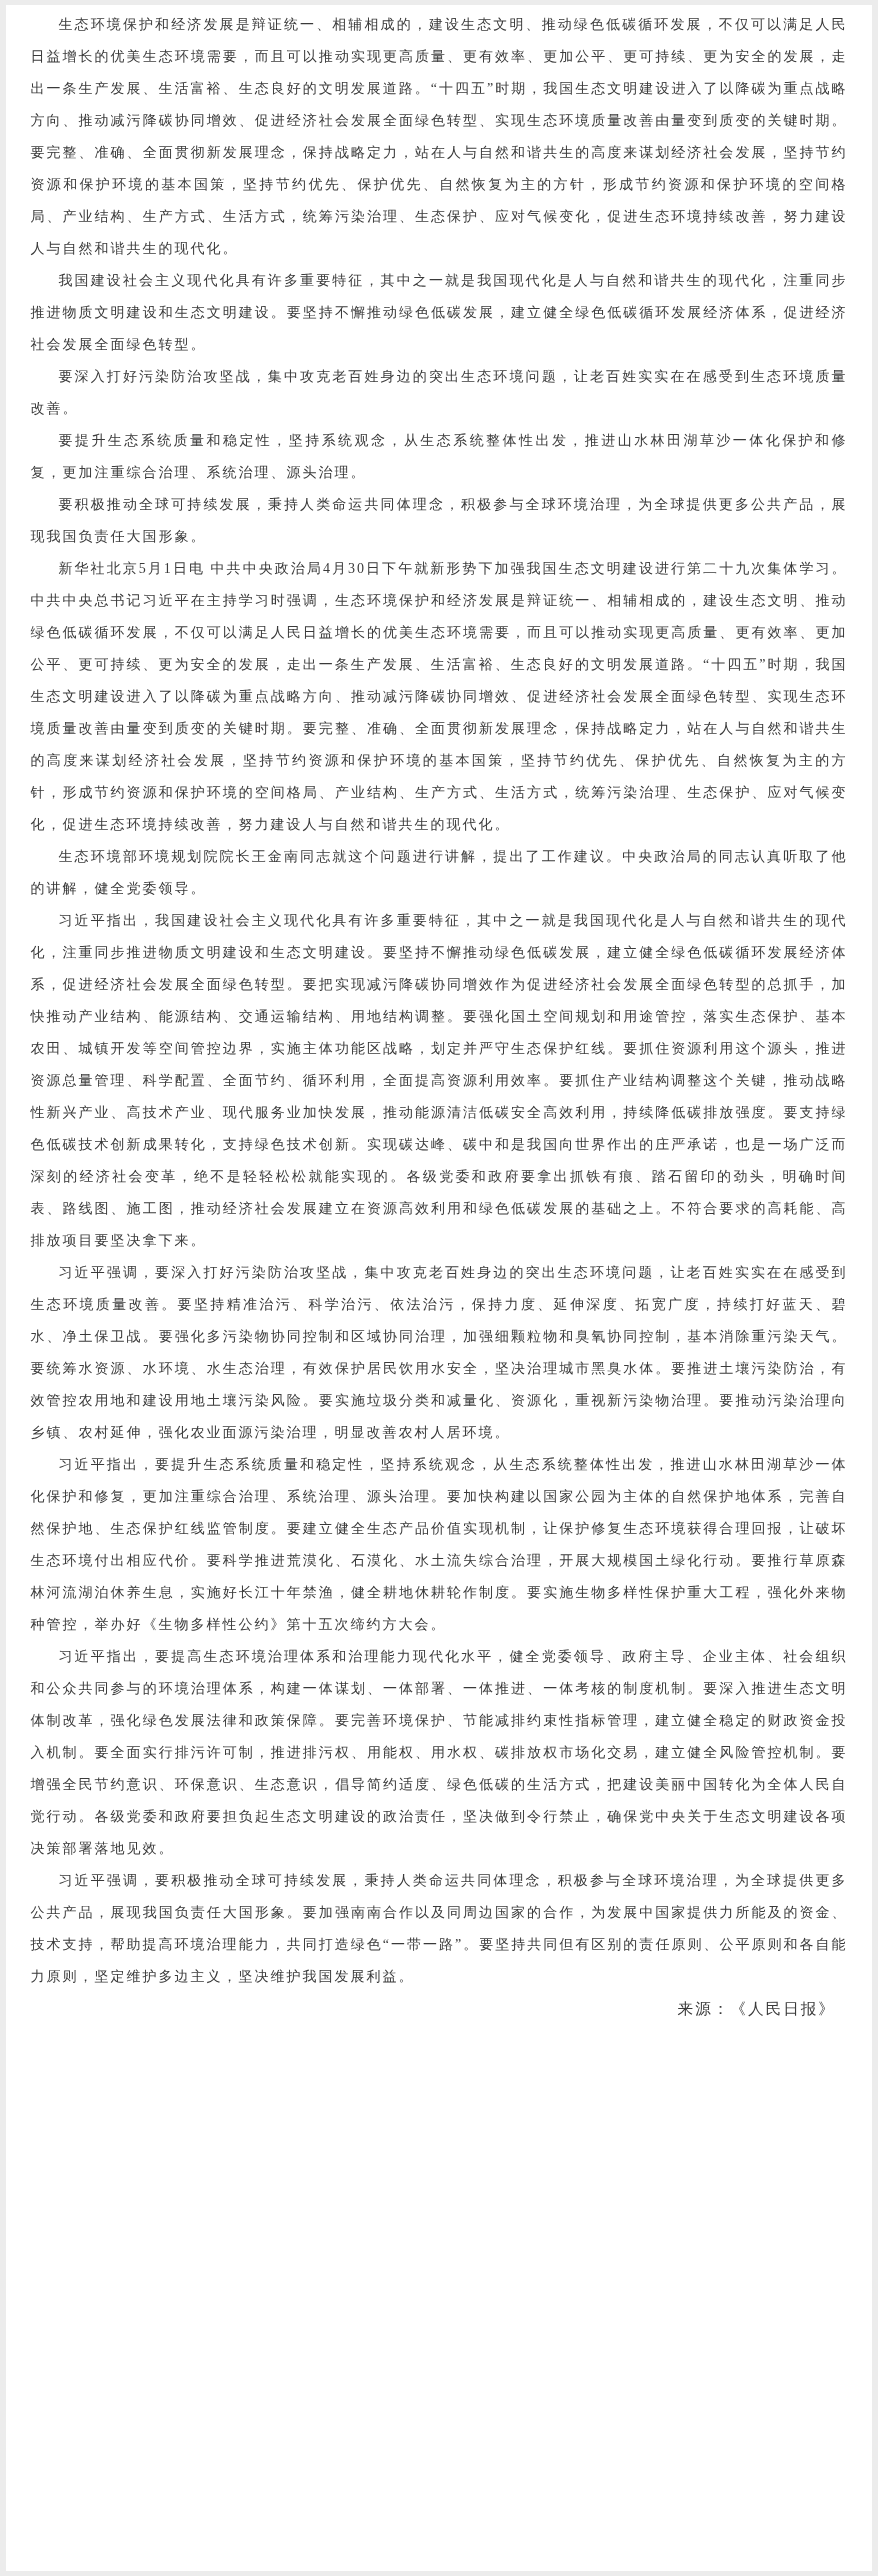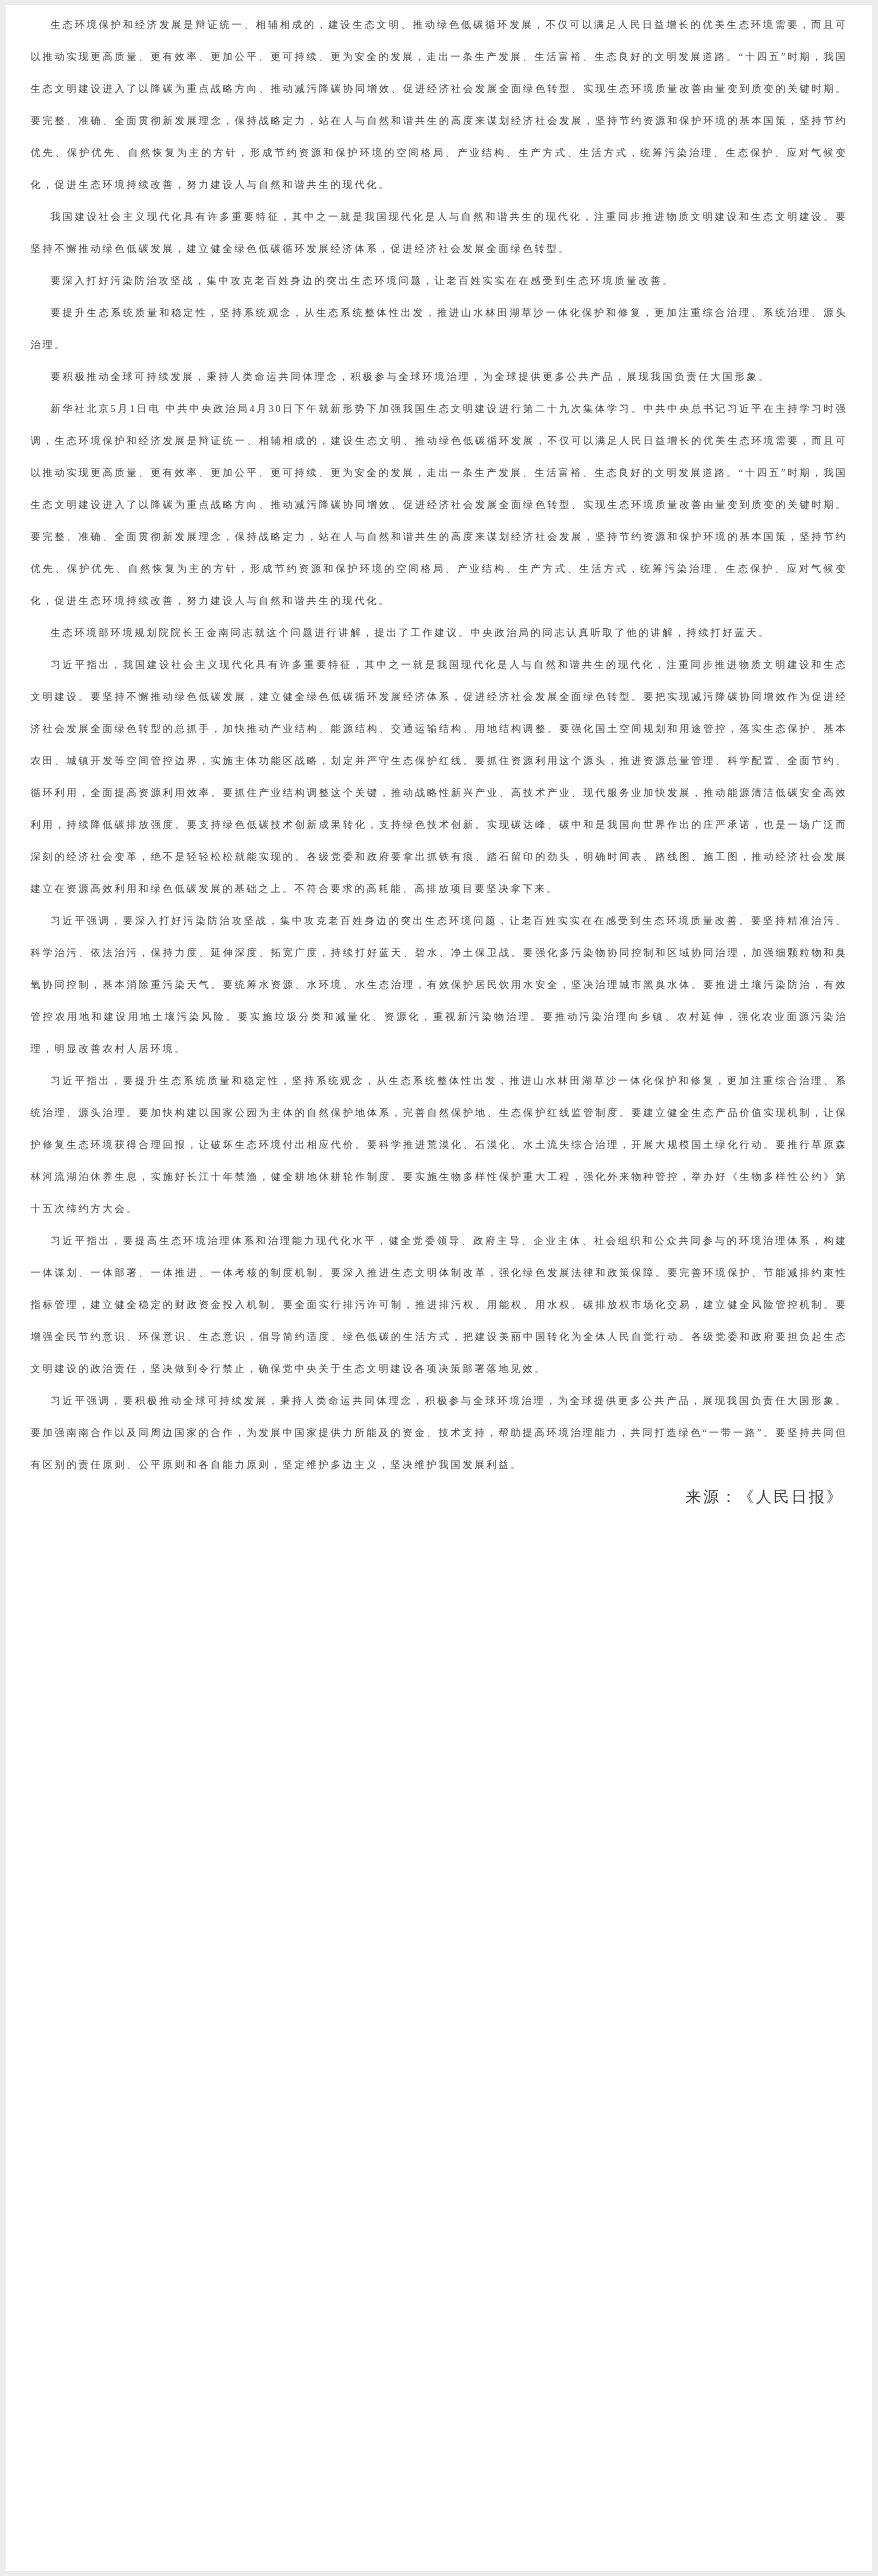--- a/index.html
+++ b/index.html
@@ -22,53 +22,53 @@
     position: absolute;
     left: 6.1px;
     top: 4.7px;
     right: 6.1px;
     bottom: 4.7px;
     background: #ffffff;
   }
   .doc {
     padding: 4.1px 24.4px 0 24.4px;
     color: #3a3a3a;
-    font-size: 10px;
+    font-size: 14px;
     line-height: 32px;
     letter-spacing: 2px;
     text-align: justify;
     text-justify: inter-ideograph;
   }
   .doc p {
     margin: 0;
     text-indent: 2em;
   }
   .source {
     margin: 0;
-    padding-right: 28px;
+    padding-right: 36px;
     color: #3a3a3a;
     font-size: 15.6px;
     line-height: 32px;
     letter-spacing: 2px;
     text-align: right;
   }
 </style>
 </head>
 <body style="background: rgb(236, 236, 236);">
 
 <div class="frame">
   <div class="sheet" style="background: rgb(255, 255, 255);">
     <article class="doc" id="paragraphs-container" style="color: rgb(58, 58, 58);">
         <p>生态环境保护和经济发展是辩证统一、相辅相成的，建设生态文明、推动绿色低碳循环发展，不仅可以满足人民日益增长的优美生态环境需要，而且可以推动实现更高质量、更有效率、更加公平、更可持续、更为安全的发展，走出一条生产发展、生活富裕、生态良好的文明发展道路。“十四五”时期，我国生态文明建设进入了以降碳为重点战略方向、推动减污降碳协同增效、促进经济社会发展全面绿色转型、实现生态环境质量改善由量变到质变的关键时期。要完整、准确、全面贯彻新发展理念，保持战略定力，站在人与自然和谐共生的高度来谋划经济社会发展，坚持节约资源和保护环境的基本国策，坚持节约优先、保护优先、自然恢复为主的方针，形成节约资源和保护环境的空间格局、产业结构、生产方式、生活方式，统筹污染治理、生态保护、应对气候变化，促进生态环境持续改善，努力建设人与自然和谐共生的现代化。</p>
         <p>我国建设社会主义现代化具有许多重要特征，其中之一就是我国现代化是人与自然和谐共生的现代化，注重同步推进物质文明建设和生态文明建设。要坚持不懈推动绿色低碳发展，建立健全绿色低碳循环发展经济体系，促进经济社会发展全面绿色转型。</p>
         <p>要深入打好污染防治攻坚战，集中攻克老百姓身边的突出生态环境问题，让老百姓实实在在感受到生态环境质量改善。</p>
         <p>要提升生态系统质量和稳定性，坚持系统观念，从生态系统整体性出发，推进山水林田湖草沙一体化保护和修复，更加注重综合治理、系统治理、源头治理。</p>
         <p>要积极推动全球可持续发展，秉持人类命运共同体理念，积极参与全球环境治理，为全球提供更多公共产品，展现我国负责任大国形象。</p>
         <p>新华社北京5月1日电  中共中央政治局4月30日下午就新形势下加强我国生态文明建设进行第二十九次集体学习。中共中央总书记习近平在主持学习时强调，生态环境保护和经济发展是辩证统一、相辅相成的，建设生态文明、推动绿色低碳循环发展，不仅可以满足人民日益增长的优美生态环境需要，而且可以推动实现更高质量、更有效率、更加公平、更可持续、更为安全的发展，走出一条生产发展、生活富裕、生态良好的文明发展道路。“十四五”时期，我国生态文明建设进入了以降碳为重点战略方向、推动减污降碳协同增效、促进经济社会发展全面绿色转型、实现生态环境质量改善由量变到质变的关键时期。要完整、准确、全面贯彻新发展理念，保持战略定力，站在人与自然和谐共生的高度来谋划经济社会发展，坚持节约资源和保护环境的基本国策，坚持节约优先、保护优先、自然恢复为主的方针，形成节约资源和保护环境的空间格局、产业结构、生产方式、生活方式，统筹污染治理、生态保护、应对气候变化，促进生态环境持续改善，努力建设人与自然和谐共生的现代化。</p>
-        <p>生态环境部环境规划院院长王金南同志就这个问题进行讲解，提出了工作建议。中央政治局的同志认真听取了他的讲解，持续打好蓝天。</p>
+        <p>生态环境部环境规划院院长王金南同志就这个问题进行讲解，提出了工作建议。中央政治局的同志认真听取了他的讲解，健全党委领导。</p>
         <p>习近平指出，我国建设社会主义现代化具有许多重要特征，其中之一就是我国现代化是人与自然和谐共生的现代化，注重同步推进物质文明建设和生态文明建设。要坚持不懈推动绿色低碳发展，建立健全绿色低碳循环发展经济体系，促进经济社会发展全面绿色转型。要把实现减污降碳协同增效作为促进经济社会发展全面绿色转型的总抓手，加快推动产业结构、能源结构、交通运输结构、用地结构调整。要强化国土空间规划和用途管控，落实生态保护、基本农田、城镇开发等空间管控边界，实施主体功能区战略，划定并严守生态保护红线。要抓住资源利用这个源头，推进资源总量管理、科学配置、全面节约、循环利用，全面提高资源利用效率。要抓住产业结构调整这个关键，推动战略性新兴产业、高技术产业、现代服务业加快发展，推动能源清洁低碳安全高效利用，持续降低碳排放强度。要支持绿色低碳技术创新成果转化，支持绿色技术创新。实现碳达峰、碳中和是我国向世界作出的庄严承诺，也是一场广泛而深刻的经济社会变革，绝不是轻轻松松就能实现的。各级党委和政府要拿出抓铁有痕、踏石留印的劲头，明确时间表、路线图、施工图，推动经济社会发展建立在资源高效利用和绿色低碳发展的基础之上。不符合要求的高耗能、高排放项目要坚决拿下来。</p>
         <p>习近平强调，要深入打好污染防治攻坚战，集中攻克老百姓身边的突出生态环境问题，让老百姓实实在在感受到生态环境质量改善。要坚持精准治污、科学治污、依法治污，保持力度、延伸深度、拓宽广度，持续打好蓝天、碧水、净土保卫战。要强化多污染物协同控制和区域协同治理，加强细颗粒物和臭氧协同控制，基本消除重污染天气。要统筹水资源、水环境、水生态治理，有效保护居民饮用水安全，坚决治理城市黑臭水体。要推进土壤污染防治，有效管控农用地和建设用地土壤污染风险。要实施垃圾分类和减量化、资源化，重视新污染物治理。要推动污染治理向乡镇、农村延伸，强化农业面源污染治理，明显改善农村人居环境。</p>
         <p>习近平指出，要提升生态系统质量和稳定性，坚持系统观念，从生态系统整体性出发，推进山水林田湖草沙一体化保护和修复，更加注重综合治理、系统治理、源头治理。要加快构建以国家公园为主体的自然保护地体系，完善自然保护地、生态保护红线监管制度。要建立健全生态产品价值实现机制，让保护修复生态环境获得合理回报，让破坏生态环境付出相应代价。要科学推进荒漠化、石漠化、水土流失综合治理，开展大规模国土绿化行动。要推行草原森林河流湖泊休养生息，实施好长江十年禁渔，健全耕地休耕轮作制度。要实施生物多样性保护重大工程，强化外来物种管控，举办好《生物多样性公约》第十五次缔约方大会。</p>
         <p>习近平指出，要提高生态环境治理体系和治理能力现代化水平，健全党委领导、政府主导、企业主体、社会组织和公众共同参与的环境治理体系，构建一体谋划、一体部署、一体推进、一体考核的制度机制。要深入推进生态文明体制改革，强化绿色发展法律和政策保障。要完善环境保护、节能减排约束性指标管理，建立健全稳定的财政资金投入机制。要全面实行排污许可制，推进排污权、用能权、用水权、碳排放权市场化交易，建立健全风险管控机制。要增强全民节约意识、环保意识、生态意识，倡导简约适度、绿色低碳的生活方式，把建设美丽中国转化为全体人民自觉行动。各级党委和政府要担负起生态文明建设的政治责任，坚决做到令行禁止，确保党中央关于生态文明建设各项决策部署落地见效。</p>
         <p>习近平强调，要积极推动全球可持续发展，秉持人类命运共同体理念，积极参与全球环境治理，为全球提供更多公共产品，展现我国负责任大国形象。要加强南南合作以及同周边国家的合作，为发展中国家提供力所能及的资金、技术支持，帮助提高环境治理能力，共同打造绿色“一带一路”。要坚持共同但有区别的责任原则、公平原则和各自能力原则，坚定维护多边主义，坚决维护我国发展利益。</p>
       </article>
     <p class="source" style="color: rgb(58, 58, 58);">来源：《人民日报》</p>
   </div>
 </div>
 

